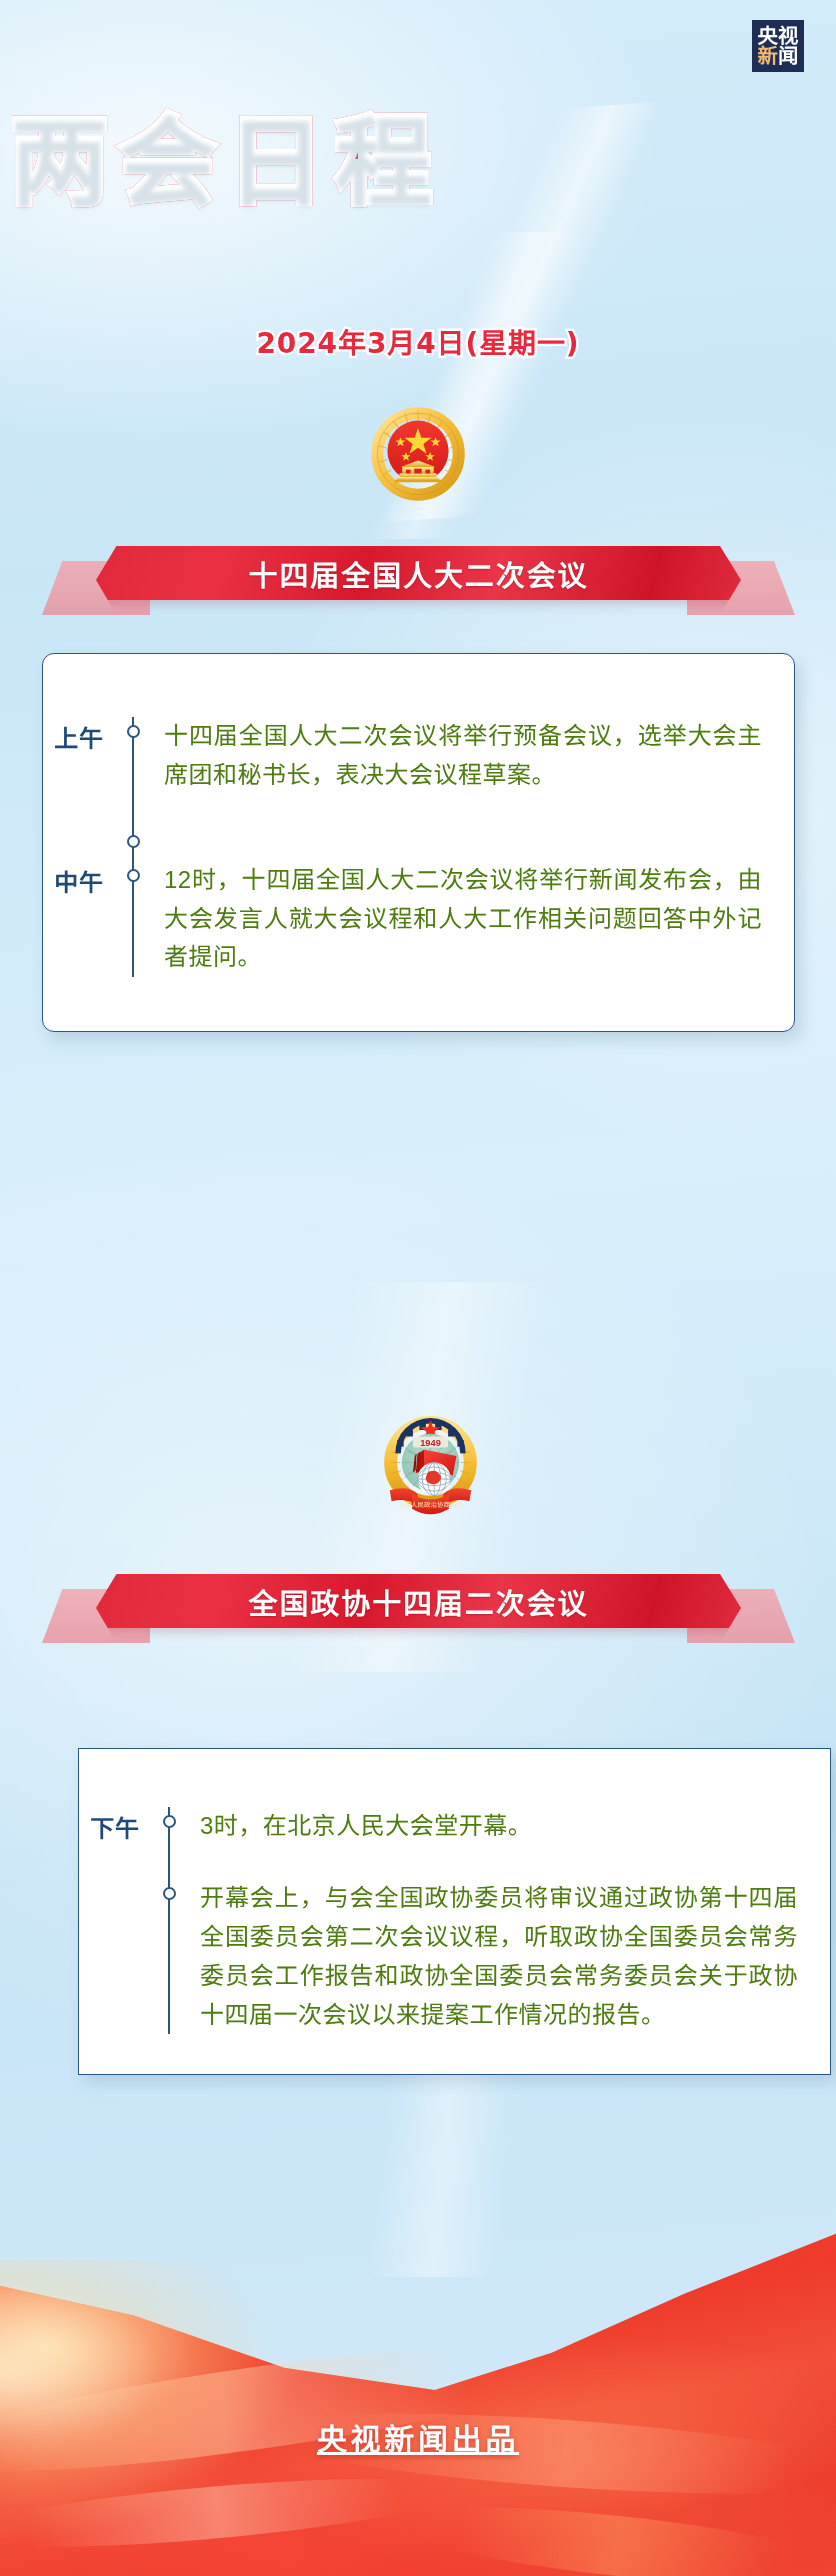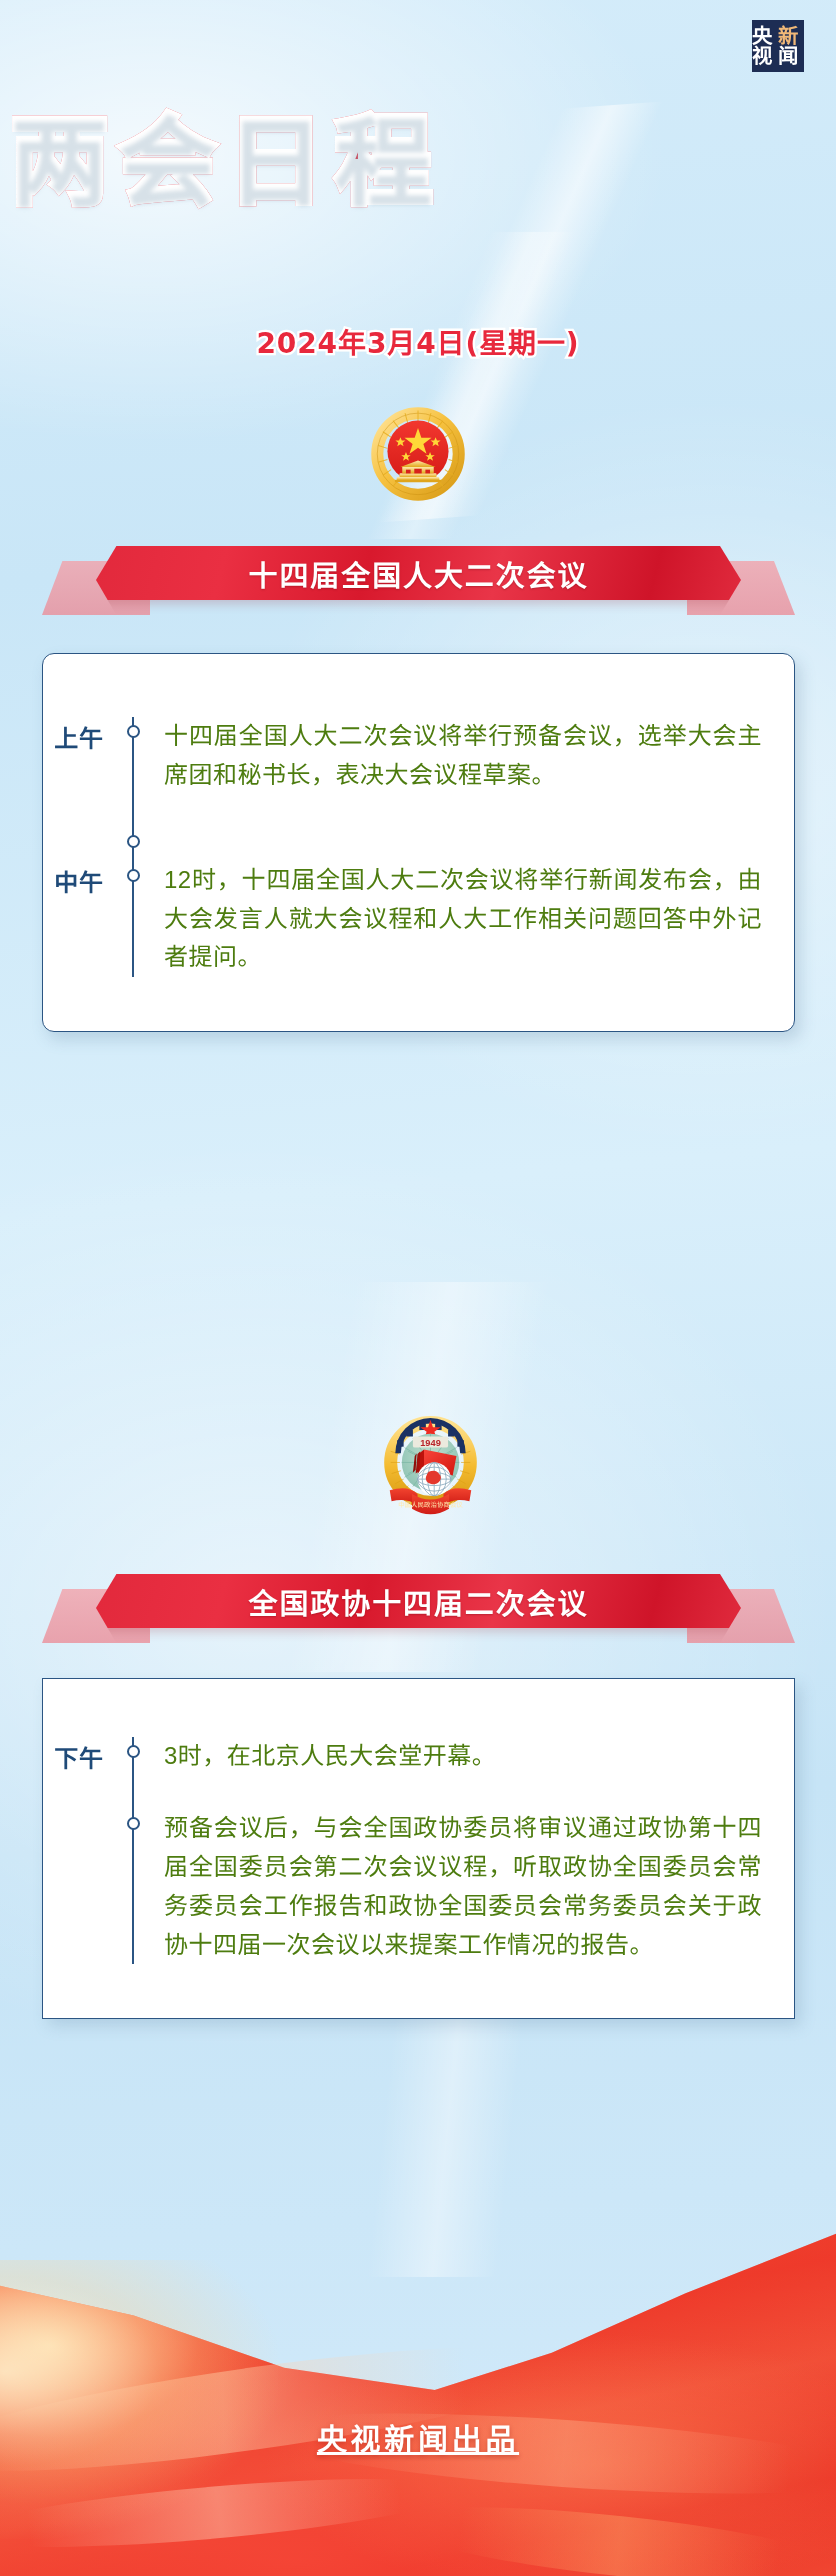--- a/index.html
+++ b/index.html
@@ -30,21 +30,21 @@
   .streak.c{ top:1282px; left:-37px; width:911px; height:390px;
     background:linear-gradient(100deg, rgba(255,255,255,0) 40%, rgba(255,255,255,.40) 50%, rgba(255,255,255,0) 60%); }
   .streak.d{ top:1998px; left:56px; width:781px; height:279px;
     background:linear-gradient(96deg, rgba(255,255,255,0) 42%, rgba(255,255,255,.40) 50%, rgba(255,255,255,0) 58%); }
 
   
   .cctv-logo{
     position:absolute; top:20.4px; right:32px;
     width:52px; height:52px;
     background:#1d2d54;
-    display:flex; flex-direction:row;
+    display:flex; flex-direction:column;
     align-items:center; justify-content:center;
     line-height:1;
     padding:2.8px 0;
   }
   .cctv-logo span{
     font-size:20.4px; font-weight:bold; letter-spacing:0px;
     font-family:"DejaVu Sans","Liberation Sans",sans-serif;
   }
   .cctv-logo .row1{ color:#ffffff; }
   .cctv-logo .row2{ color:#ffffff; }
@@ -359,34 +359,34 @@
   </div>
 
   <div class="banner" style="top:1589px;">
     <div class="side l"></div>
     <div class="side r"></div>
     <div class="core">
       <span class="txt">全国政协十四届二次会议</span>
     </div>
   </div>
 
-  <div class="card" style="top:1678px; padding:58px 0 54px 0;">
+  <div class="card" style="top:1748px; padding:58px 0 40px 0;margin-left:36px;">
     <div class="tl">
       <div class="tl-line"></div>
 
       <div class="row" style="margin-bottom:33px;">
         <div class="label">下午</div>
         <div class="dot"></div>
         <div class="text">3时，在北京人民大会堂开幕。</div>
       </div>
 
       <div class="row">
         <div class="label"></div>
         <div class="dot"></div>
-        <div class="text">预备会议后，与会全国政协委员将审议通过政协第十四届全国委员会第二次会议议程，听取政协全国委员会常务委员会工作报告和政协全国委员会常务委员会关于政协十四届一次会议以来提案工作情况的报告。</div>
+        <div class="text">开幕会上，与会全国政协委员将审议通过政协第十四届全国委员会第二次会议议程，听取政协全国委员会常务委员会工作报告和政协全国委员会常务委员会关于政协十四届一次会议以来提案工作情况的报告。</div>
       </div>
     </div>
   </div>
 
   <div class="silk">
     <div class="sheet"></div>
     <div class="fold f1"></div>
     <div class="fold f2"></div>
     <div class="fold f3"></div>
     <div class="fold f4"></div>

